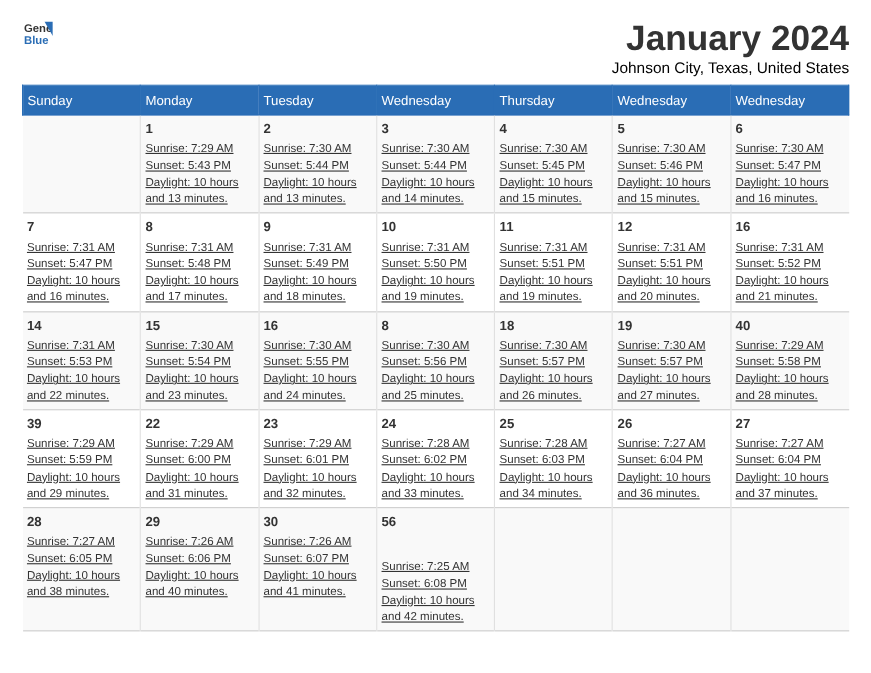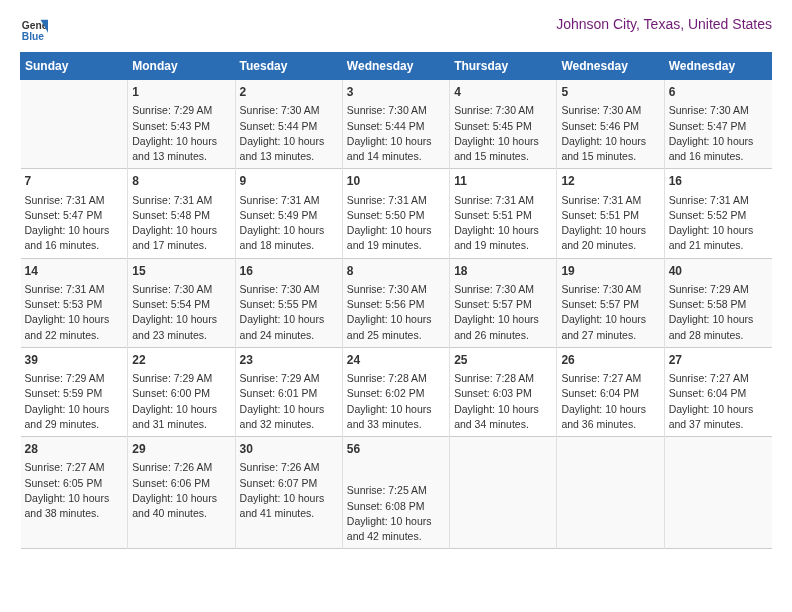--- a/index.html
+++ b/index.html
@@ -28,35 +28,35 @@
     .title-section {
       text-align: right;
     }
     .main-title {
       font-size: 32px;
       font-weight: bold;
       color: #333;
     }
     .subtitle {
       font-size: 14px;
-      color: #701a75;
+      color: #000000;
       margin-left: 19px;
     }
     table {
       width: 100%;
       border-collapse: collapse;
       font-size: 11px;
     }
     thead tr th {
       background-color: #2a6db5;
       color: #fff;
       padding: 6px 4px;
       text-align: left;
       font-size: 12px;
-      font-weight: bold;
+      font-weight: normal;
       border: 1px solid #2a6db5;
     }
     tbody tr {
       border-bottom: 1px solid #ccc;
     }
     tbody tr:nth-child(odd) {
       background-color: #f9f9f9;
     }
     tbody tr:nth-child(even) {
       background-color: #fff;
@@ -73,34 +73,36 @@
     td:last-child { border-right: none; }
     .day-number {
       font-size: 12px;
       font-weight: bold;
       display: block;
       margin-bottom: 2px;
     }
     .cell-detail {
       font-size: 10.5px;
       color: #333;
+      text-decoration: underline;
     }
   </style>
 </head>
 <body>
 
 <div class="header-section">
   <div class="logo">
     <svg class="logo-icon" viewBox="0 0 30 30">
       <text x="2" y="14" font-size="11" font-weight="bold" fill="#333" font-family="Arial">General</text>
       <text x="2" y="26" font-size="11" font-weight="bold" fill="#2a6db5" font-family="Arial">Blue</text>
       <polygon points="22,4 30,4 30,18" fill="#2a6db5"></polygon>
     </svg>
   </div>
   <div class="title-section">
+    <div class="main-title">January 2024</div>
     <div class="subtitle">Johnson City, Texas, United States</div>
   </div>
 </div>
 
 <table>
   <thead>
     <tr id="header-row">
         <th>Sunday</th>
         <th>Monday</th>
         <th>Tuesday</th>

